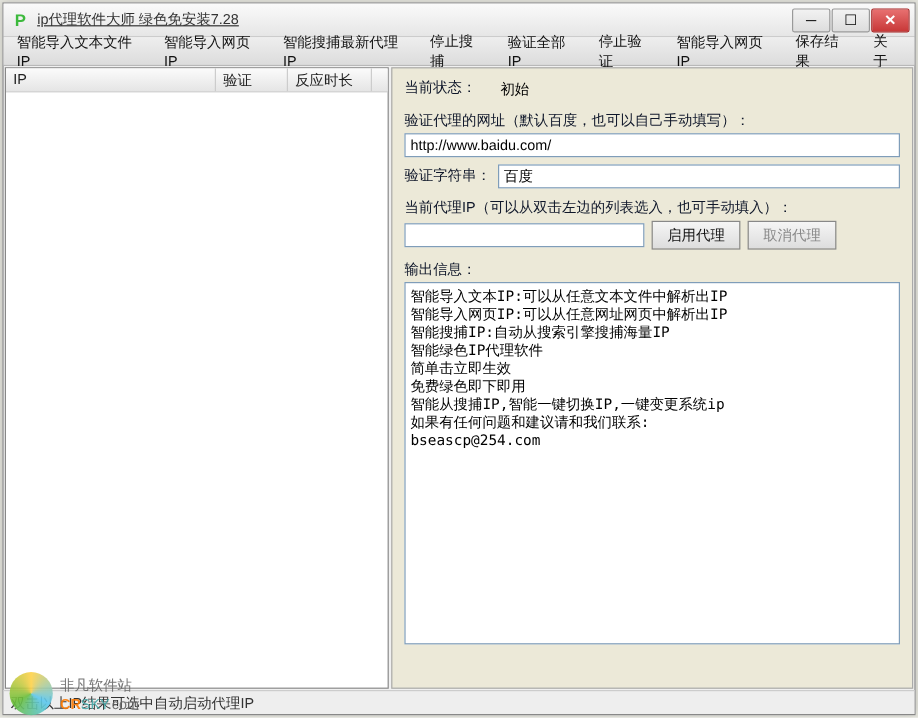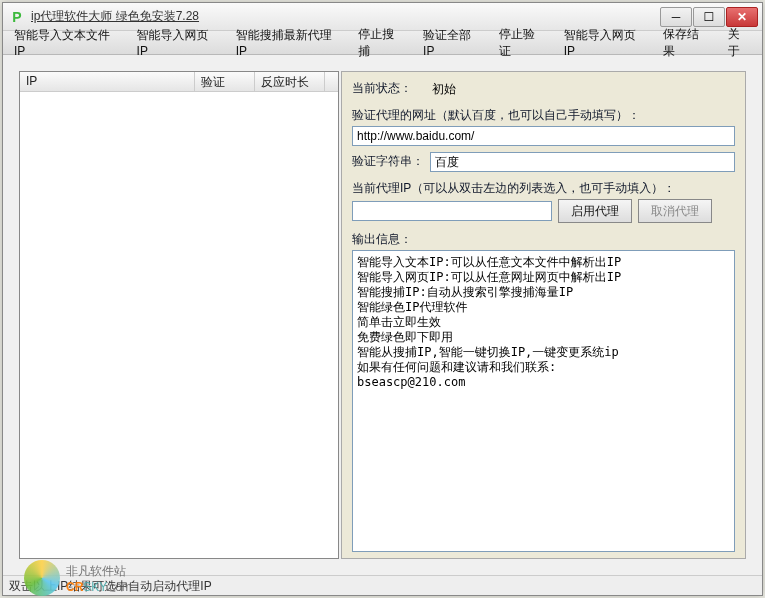--- a/index.html
+++ b/index.html
@@ -7,36 +7,36 @@
 .window { position: absolute; left: 2px; top: 2px; right: 2px; bottom: 2px; border: 1px solid #888; background: #f0f0f0; display: flex; flex-direction: column; box-shadow: 0 0 8px rgba(0,0,0,0.2); }
 .titlebar { height: 28px; background: linear-gradient(#fafafa,#e6e6e6); display: flex; align-items: center; padding: 0 4px 0 6px; border-bottom: 1px solid #ccc; }
 .titlebar .icon { width: 16px; height: 16px; margin-right: 6px; display: flex; align-items: center; justify-content: center; color: #3cb93c; font-weight: bold; font-size: 14px; font-family: Arial; }
 .titlebar .title { flex: 1; color: #333; font-size: 12px; text-decoration: underline; }
 .winbtns { display: flex; gap: 0; }
 .winbtn { width: 32px; height: 20px; border: 1px solid #999; background: linear-gradient(#f2f2f2,#ddd); display: flex; align-items: center; justify-content: center; font-size: 10px; cursor: default; border-radius: 2px; margin-left: 1px; }
 .winbtn.close { background: linear-gradient(#e87070,#c83838); color: #fff; border-color: #a22; }
 .winbtn.close span { font-size: 12px; font-weight: bold; }
 .menubar { height: 24px; background: linear-gradient(#eeeeee,#dcdcdc); border-bottom: 1px solid #b8b8b8; display: flex; align-items: stretch; padding: 0 2px; }
 .menubar .item { padding: 0 9px; display: flex; align-items: center; color: #111; cursor: default; }
-.main { flex: 1; display: flex; padding: 16px; gap: 2px; min-height: 0; }
+.main { flex: 1; display: flex; padding: 1px; gap: 2px; min-height: 0; }
 .left { width: 320px; display: flex; flex-direction: column; }
 .listview { flex: 1; border: 2px inset #fff; background: #fff; border: 1px solid #888; }
 .lvhead { display: flex; background: linear-gradient(#fbfbfb,#e5e5e5); border-bottom: 1px solid #ccc; height: 20px; }
 .lvcol { padding: 2px 6px; border-right: 1px solid #ccc; color: #222; font-size: 12px; }
 .lvc0 { width: 175px; } .lvc1 { width: 60px; } .lvc2 { width: 70px; }
 .right { flex: 1; border: 1px solid #aaa; padding: 8px 10px; overflow-y: auto; background: #ece9d8; }
 .label { color: #0f172a; margin-bottom: 2px; }
 .row { display: flex; align-items: center; gap: 6px; margin-bottom: 8px; }
 .input { border: 1px solid #7f9db9; background: #fff; padding: 2px 4px; font-size: 12px; height: 20px; }
 .input.url { width: 100%; }
 .btn { border: 1px solid #888; background: linear-gradient(#f5f5f5,#ddd); padding: 3px 12px; height: 24px; color: #111; cursor: default; }
 .btn.dis { color: #888; text-align: center; }
 .txtarea { width: 100%; height: 302px; border: 1px solid #7f9db9; background: #fff; padding: 4px; font-family: SimSun, monospace; font-size: 12px; line-height: 15px; white-space: pre; overflow: auto; }
 .status { height: 20px; padding: 2px 6px; color: #333; font-size: 12px; border-top: 1px solid #ccc; background: #eee; }
-.watermark { position: absolute; left: 24px; bottom: 2px; display: flex; align-items: center; gap: 6px; pointer-events: none; opacity: 0.9; }
+.watermark { position: absolute; left: 8px; bottom: 2px; display: flex; align-items: center; gap: 6px; pointer-events: none; opacity: 0.9; }
 .watermark .wlogo { width: 36px; height: 36px; border-radius: 50%; background: conic-gradient(#ffd24a,#5cc8f0,#6abf3b,#ffd24a); }
 .watermark .wt { font-size: 14px; color: #666; font-family: Arial; }
 .watermark .wt b { color: #ff7a00; font-weight: bold; } .watermark .wt .gr { color: #4aa; }
 .statevalue { margin-left: 14px; }
 .sect { margin-top: 6px; }
 </style>
 </head>
 <body>
 
 <div class="window">
@@ -107,21 +107,21 @@
       <div class="sect">
         <div class="label">输出信息：</div>
         <div class="txtarea">智能导入文本IP:可以从任意文本文件中解析出IP
 智能导入网页IP:可以从任意网址网页中解析出IP
 智能搜捕IP:自动从搜索引擎搜捕海量IP
 智能绿色IP代理软件
 简单击立即生效
 免费绿色即下即用
 智能从搜捕IP,智能一键切换IP,一键变更系统ip
 如果有任何问题和建议请和我们联系:
-bseascp@210.com</div>
+bseascp@254.com</div>
       </div>
     </div>
   </div>
 
   <div class="status">双击以上IP结果可选中自动启动代理IP</div>
 </div>
 
 <div class="watermark">
   <div class="wlogo"></div>
   <div class="wt">

